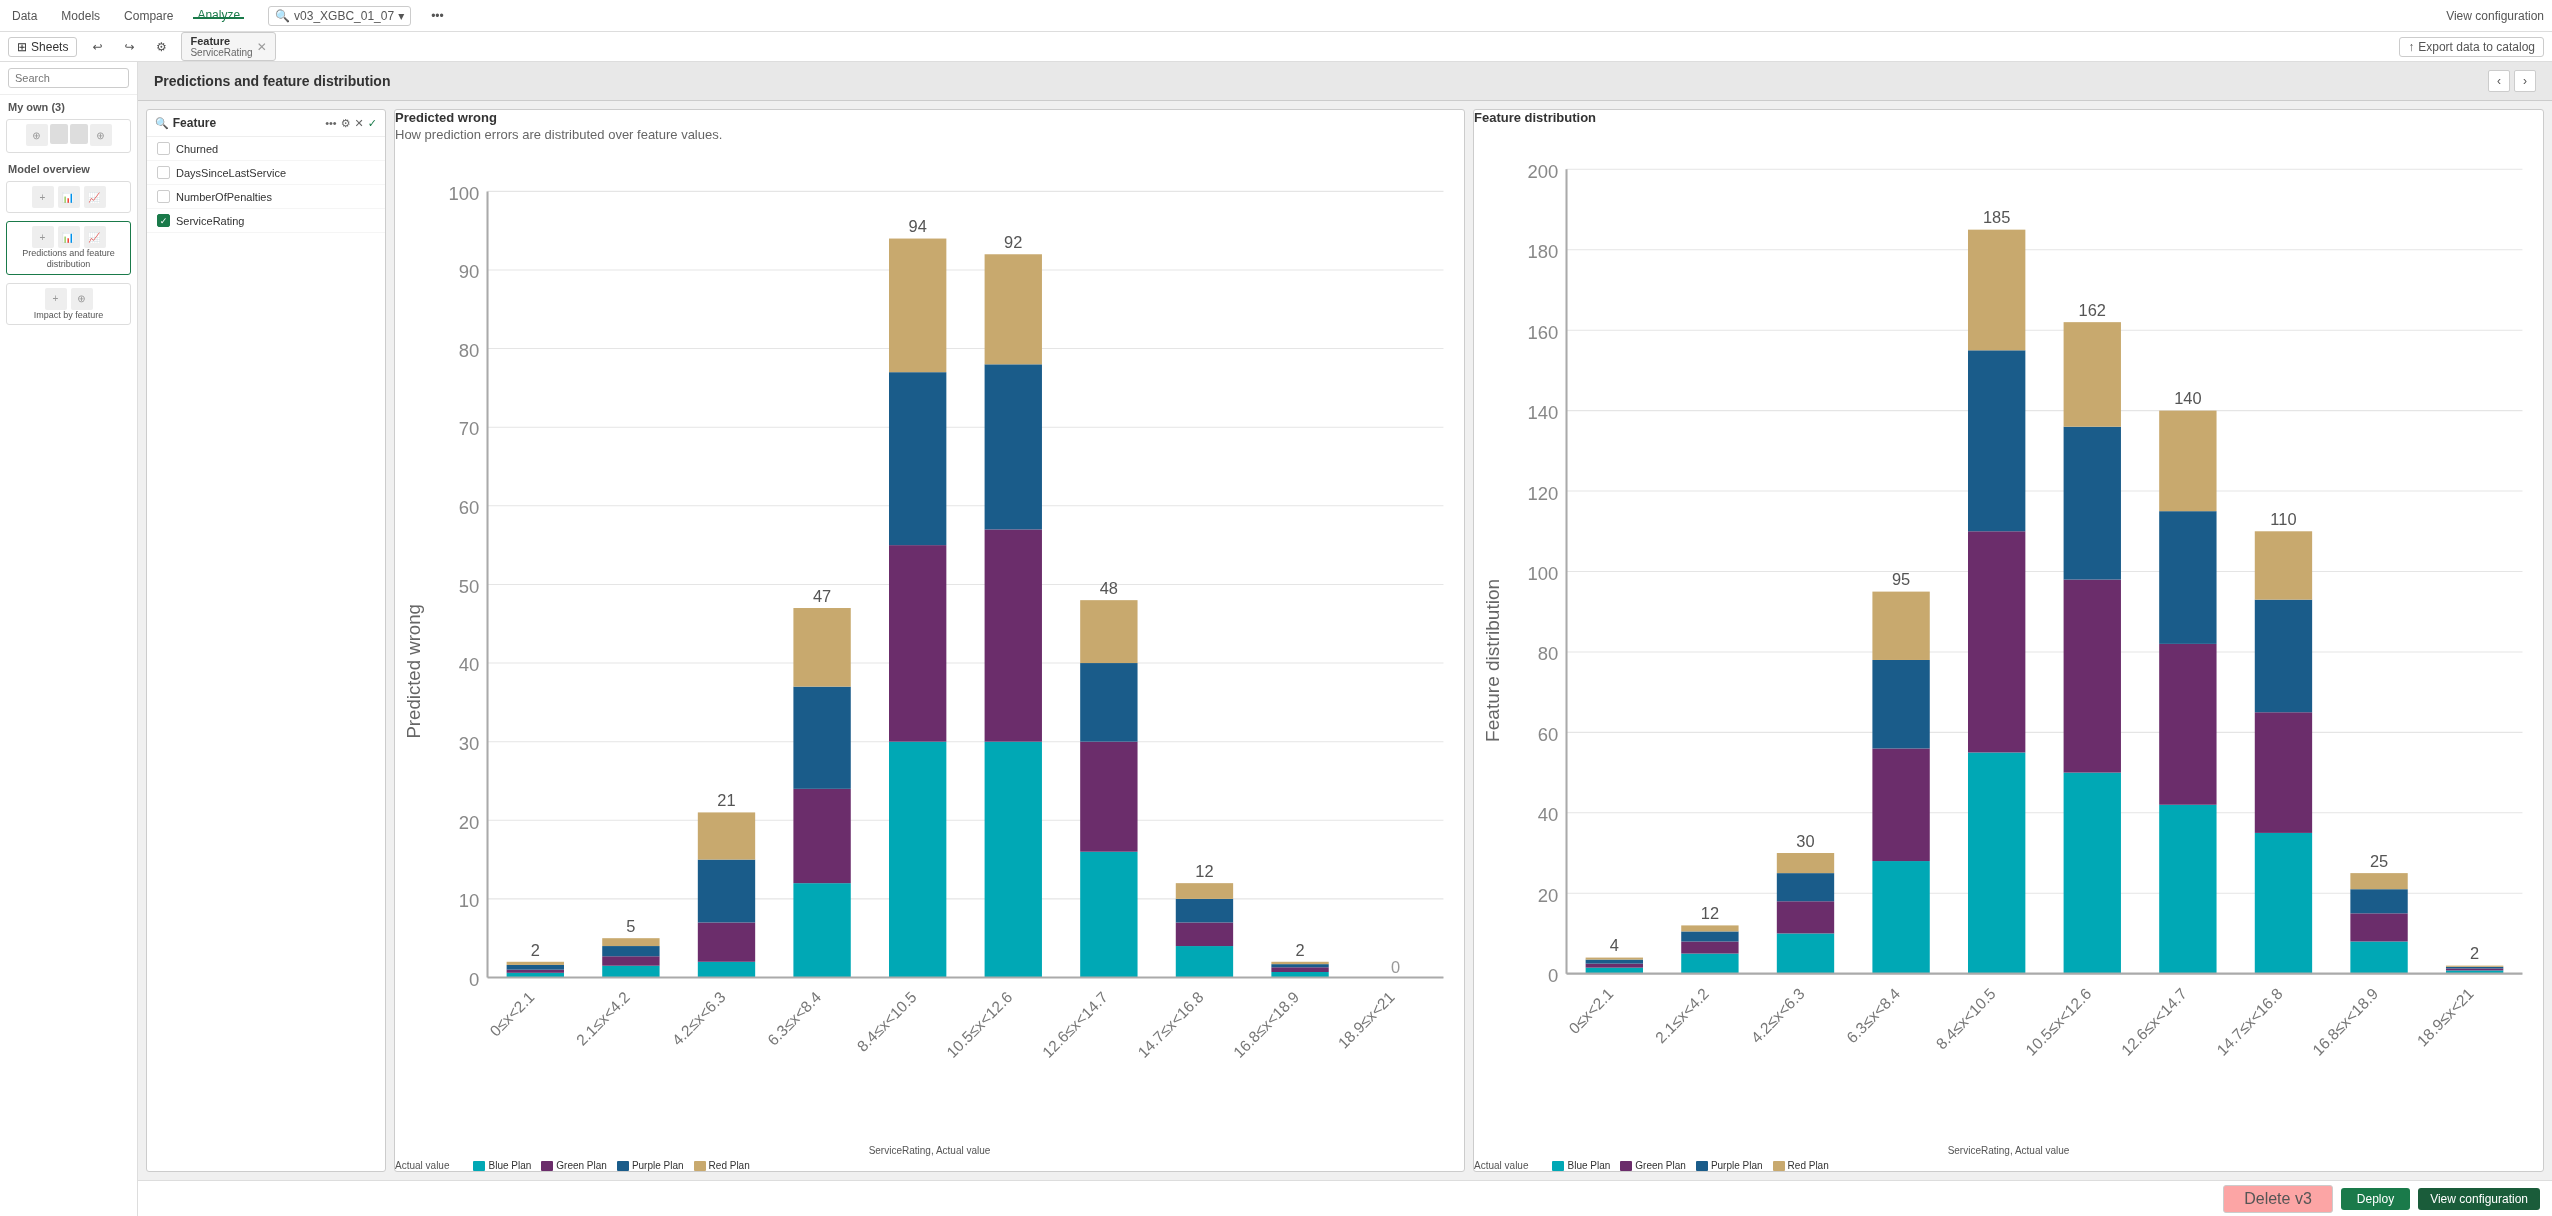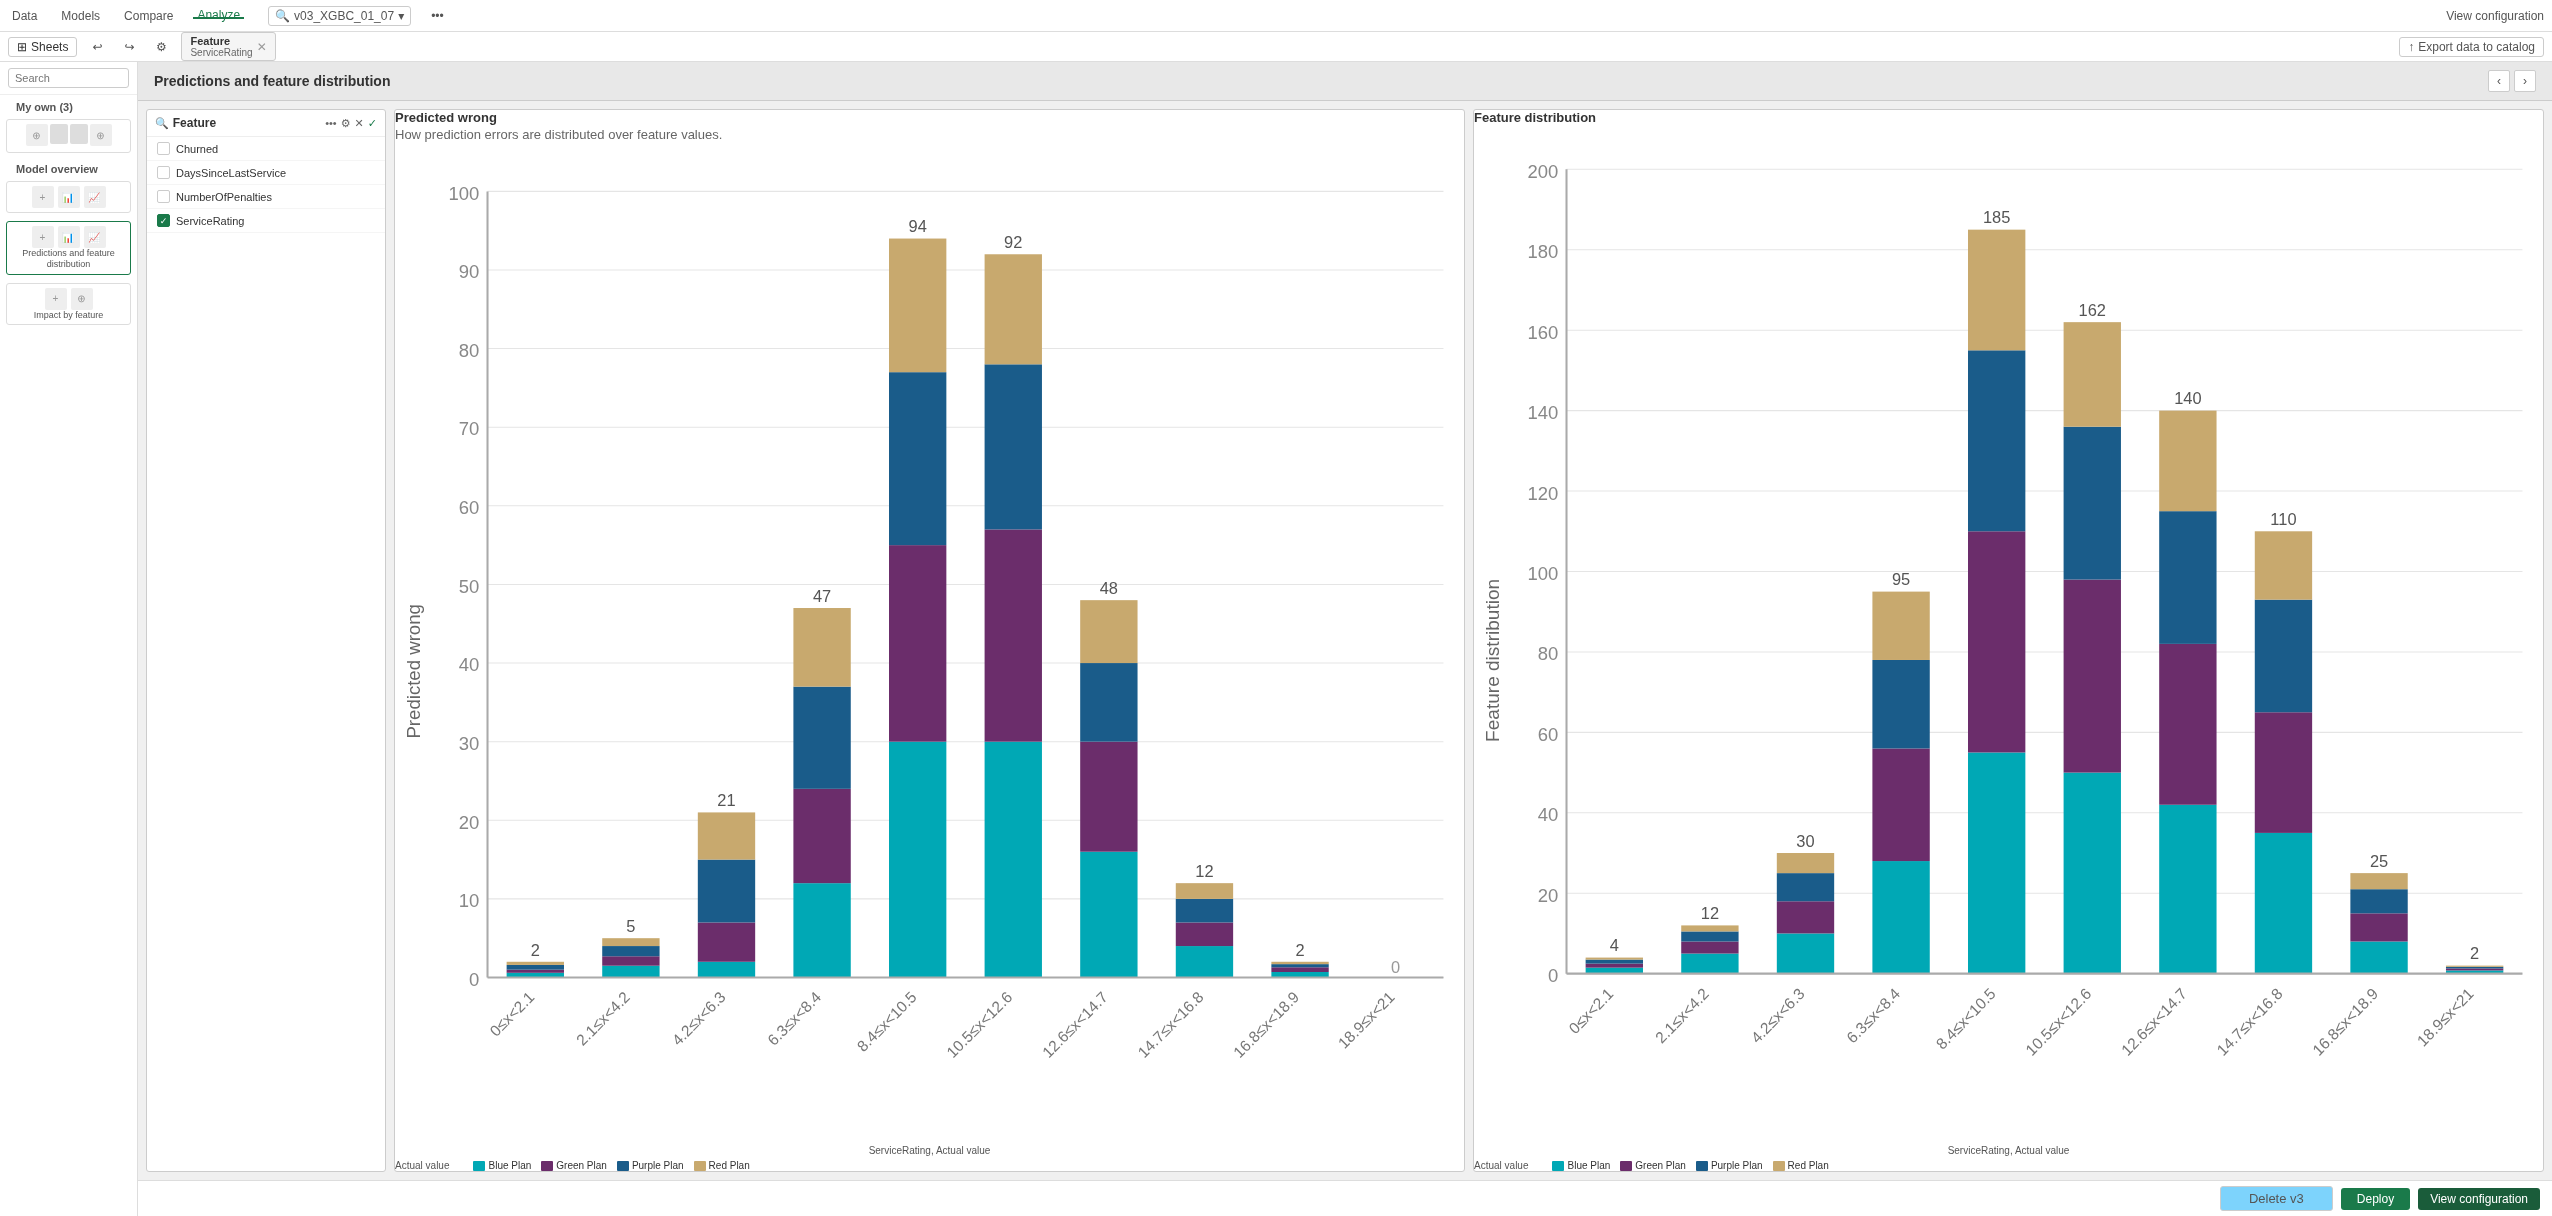--- a/index.html
+++ b/index.html
@@ -25,21 +25,21 @@
     .second-bar-right { margin-left: auto; }
     .export-btn { font-size: 12px; color: #555; cursor: pointer; display: flex; align-items: center; gap: 4px; border: 1px solid #ccc; border-radius: 3px; padding: 2px 8px; }
 
     
     .main-layout { display: flex; height: calc(100vh - 62px); }
 
     
     .left-sidebar { width: 138px; background: #fff; border-right: 1px solid #ddd; display: flex; flex-direction: column; overflow-y: auto; }
     .sidebar-search { padding: 6px 8px; border-bottom: 1px solid #eee; }
     .sidebar-search input { width: 100%; border: 1px solid #ccc; border-radius: 3px; padding: 3px 6px; font-size: 11px; }
-    .sidebar-section-label { font-size: 11px; color: #555; padding: 6px 16px 2px; font-weight: 600; }
+    .sidebar-section-label { font-size: 11px; color: #555; padding: 6px 8px 2px; font-weight: 600; }
     .sidebar-card { margin: 4px 6px; border: 1px solid #ddd; border-radius: 3px; padding: 4px; cursor: pointer; }
     .sidebar-card.active { border-color: #1a7a4a; }
     .sidebar-card-preview { display: flex; gap: 2px; justify-content: center; margin-bottom: 2px; }
     .sidebar-mini-bar { width: 18px; height: 30px; background: #ccc; border-radius: 2px; }
     .sidebar-card-label { font-size: 9px; color: #555; text-align: center; line-height: 1.2; }
     .sidebar-icon-row { display: flex; gap: 4px; justify-content: center; align-items: center; }
     .sidebar-icon { width: 22px; height: 22px; background: #eee; border-radius: 2px; display: flex; align-items: center; justify-content: center; color: #999; font-size: 10px; }
 
     
     .content-area { flex: 1; display: flex; flex-direction: column; overflow: hidden; }
@@ -70,21 +70,21 @@
 
     
     .chart-svg-wrapper { flex: 1; position: relative; }
     .chart-legend { display: flex; gap: 24px; align-items: center; flex-wrap: wrap; margin-top: 4px; font-size: 10px; }
     .legend-item { display: flex; align-items: center; gap: 3px; }
     .legend-color { width: 12px; height: 10px; border-radius: 1px; }
     .x-axis-label { font-size: 10px; color: #555; text-align: center; margin-top: 2px; }
 
     
     .bottom-bar { height: 36px; background: #fff; border-top: 1px solid #ddd; display: flex; align-items: center; justify-content: flex-end; padding: 0 12px; gap: 8px; }
-    .delete-btn { font-size: 13px; color: #555; border: 1px solid #ccc; border-radius: 3px; padding: 4px 28px; cursor: pointer; background: #7dd3fc; }
+    .delete-btn { font-size: 16px; color: #555; border: 1px solid #ccc; border-radius: 3px; padding: 4px 20px; cursor: pointer; background: #fca5a5; }
     .deploy-btn { font-size: 12px; color: #fff; background: #1a7a4a; border: none; border-radius: 3px; padding: 4px 16px; cursor: pointer; }
     .view-config-btn2 { font-size: 12px; color: #fff; background: #1a5c3a; border: none; border-radius: 3px; padding: 4px 12px; cursor: pointer; }
   </style>
 </head>
 <body>
 
 <div class="top-nav">
   <span class="top-nav-item">Data</span>
   <span class="top-nav-item">Models</span>
   <span class="top-nav-item">Compare</span>

